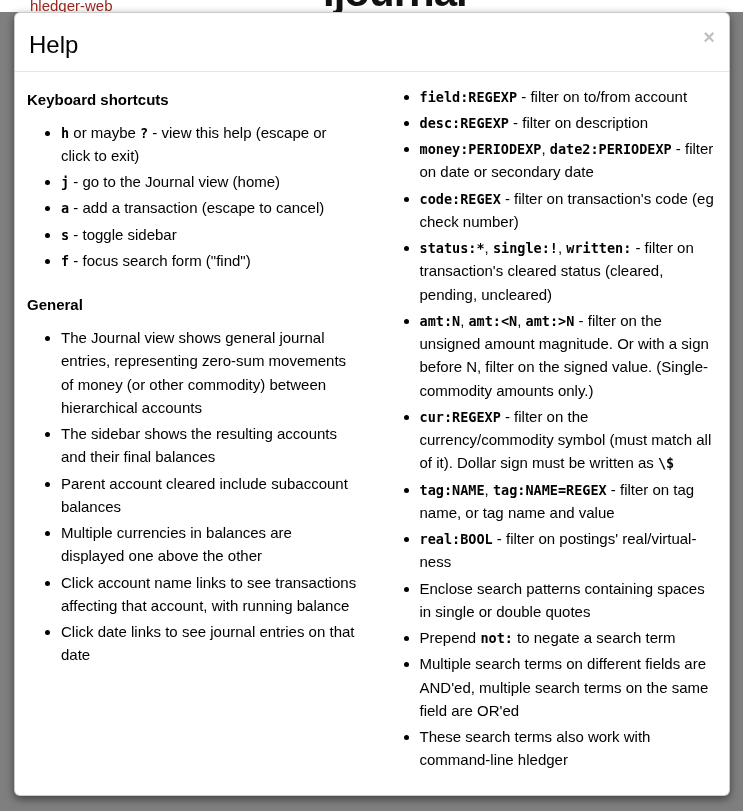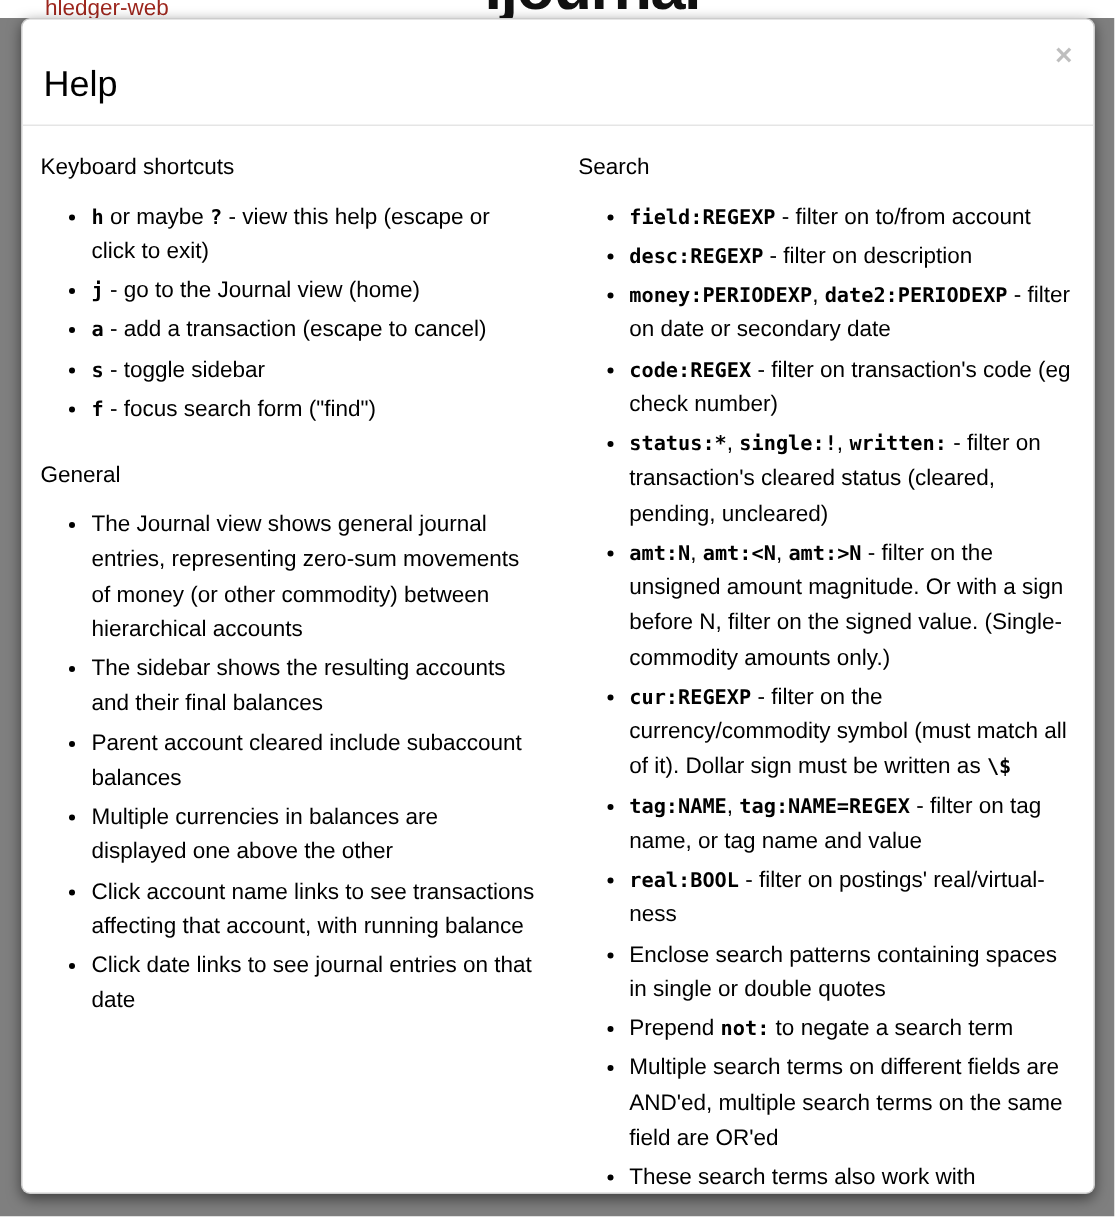--- a/index.html
+++ b/index.html
@@ -32,21 +32,21 @@
     position: absolute; left: 14px; top: 12px;
     width: 714px; height: 782px;
     background: #fff;
     border: 1px solid rgba(0,0,0,0.2);
     border-radius: 6px;
     box-shadow: 0 3px 9px rgba(0,0,0,0.5);
     overflow: hidden;
   }
   .modal-header {
     position: relative;
-    padding: 30px 14px 12px;
+    padding: 18px 14px 12px;
     border-bottom: 1px solid #e5e5e5;
   }
   .modal-title {
     font-size: 24px; font-weight: 500; color: #000; line-height: 1.15;
   }
   .close-btn {
     position: absolute; top: 14px; right: 14px;
     background: none; border: none; padding: 0;
     font-size: 20px; font-weight: bold; line-height: 1;
     color: #000; opacity: 0.25; cursor: pointer;
@@ -55,21 +55,21 @@
 
   .modal-body {
     padding: 13px 12px 10px;
     display: flex; align-items: flex-start;
   }
   .col { flex: 1 1 50%; min-width: 0; }
   .col-left  { padding-right: 12px; }
   .col-right { padding-left: 17px; padding-right: 2px; }
 
   .sec-heading {
-    font-size: 15px; font-weight: normal; color: #000;
+    font-size: 15px; font-weight: bold; color: #000;
     margin: 6px 0 13px;
   }
   ul.help-list {
     margin: 0 0 24px; padding-left: 34px;
     list-style: disc; color: #000;
   }
   ul.help-list li {
     font-size: 15px; line-height: 1.55;
     margin-bottom: 3px; color: #000;
   }
@@ -107,21 +107,20 @@
         <ul class="help-list">
           <li>The Journal view shows general journal entries, representing zero-sum movements of money (or other commodity) between hierarchical accounts</li>
           <li>The sidebar shows the resulting accounts and their final balances</li>
           <li>Parent account cleared include subaccount balances</li>
           <li>Multiple currencies in balances are displayed one above the other</li>
           <li>Click account name links to see transactions affecting that account, with running balance</li>
           <li>Click date links to see journal entries on that date</li>
         </ul>
       </div>
     <div class="col col-right">
-        <div class="sec-heading">Search</div>
         <ul class="help-list">
           <li><code class="kbd">field:REGEXP</code> - filter on to/from account</li>
           <li><code class="kbd">desc:REGEXP</code> - filter on description</li>
           <li><code class="kbd">money:PERIODEXP</code>, <code class="kbd">date2:PERIODEXP</code> - filter on date or secondary date</li>
           <li><code class="kbd">code:REGEX</code> - filter on transaction's code (eg check number)</li>
           <li><code class="kbd">status:*</code>, <code class="kbd">single:!</code>, <code class="kbd">written:</code> - filter on transaction's cleared status (cleared, pending, uncleared)</li>
           <li><code class="kbd">amt:N</code>, <code class="kbd">amt:&lt;N</code>, <code class="kbd">amt:&gt;N</code> - filter on the unsigned amount magnitude. Or with a sign before N, filter on the signed value. (Single-commodity amounts only.)</li>
           <li><code class="kbd">cur:REGEXP</code> - filter on the currency/commodity symbol (must match all of it). Dollar sign must be written as <code class="kbd">\$</code></li>
           <li><code class="kbd">tag:NAME</code>, <code class="kbd">tag:NAME=REGEX</code> - filter on tag name, or tag name and value</li>
           <li><code class="kbd">real:BOOL</code> - filter on postings' real/virtual-ness</li>

